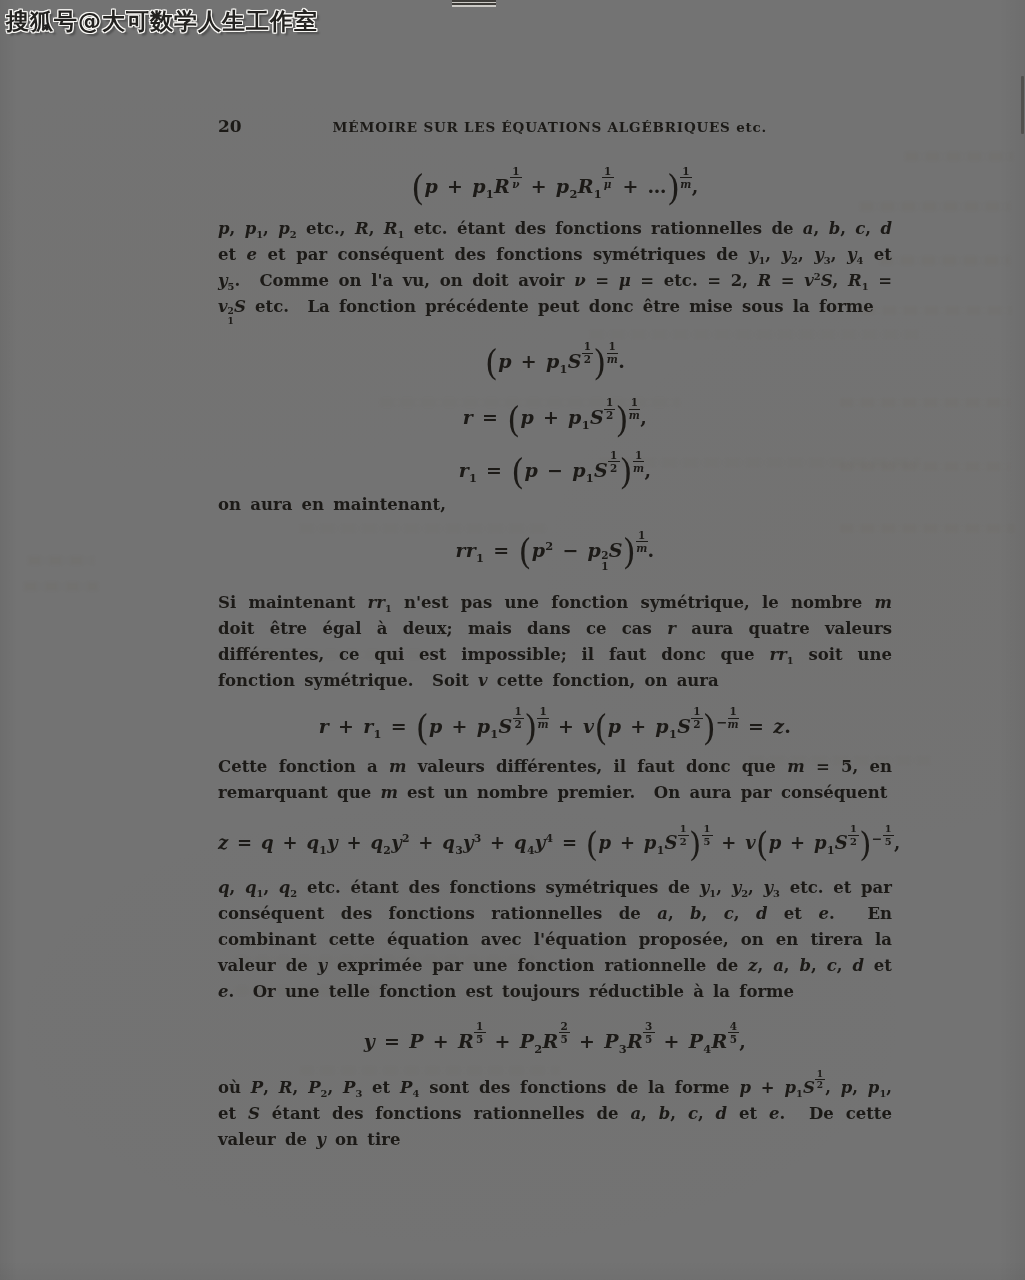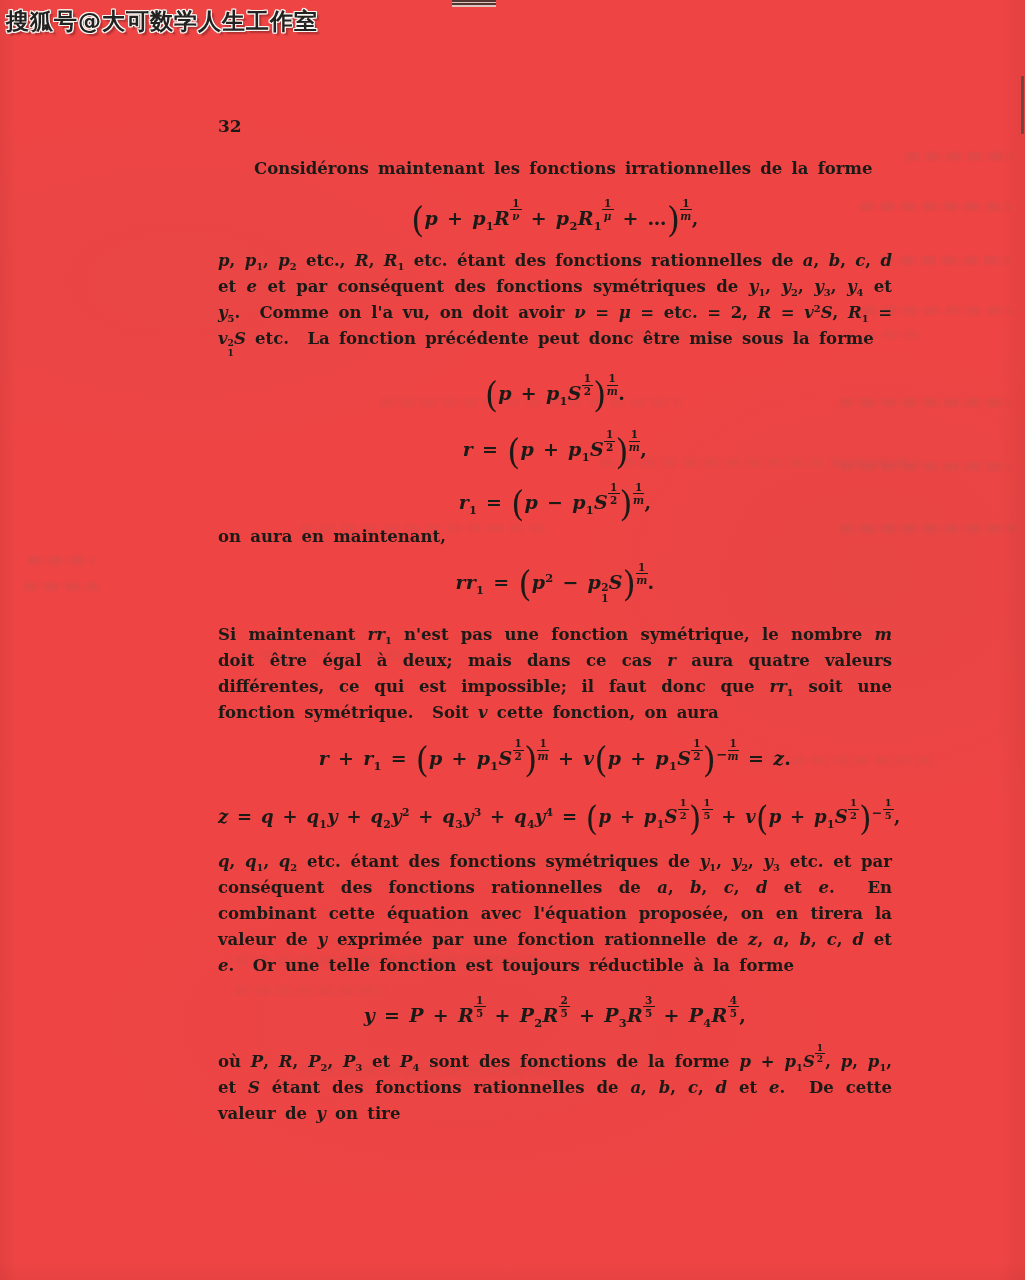--- a/index.html
+++ b/index.html
@@ -1,18 +1,18 @@
 <!DOCTYPE html>
 <html><head>
 <meta charset="utf-8">
 <style>
   html,body{margin:0;padding:0;background:#888;}
   .page{
     position:relative;width:1025px;height:1280px;overflow:hidden;
-    background:#ef4444;
+    background:#737373;
     font-family:"DejaVu Serif","Liberation Serif",serif;
     color:#1c1a17;
   }
   .page::before{
     content:"";position:absolute;inset:0;pointer-events:none;
     background:
       radial-gradient(ellipse 600px 300px at 18% 22%, rgba(120,110,95,0.05), transparent 70%),
       radial-gradient(ellipse 500px 400px at 85% 45%, rgba(110,100,85,0.06), transparent 70%),
       radial-gradient(ellipse 700px 350px at 45% 80%, rgba(100,95,80,0.04), transparent 70%),
       linear-gradient(90deg, rgba(0,0,0,0.05), transparent 18px),
@@ -99,25 +99,25 @@
   <div class="ghost" style="left:24px;top:582px;width:74px;opacity:.5;"></div>
   <div class="ghost" style="left:240px;top:650px;width:190px;opacity:.28;"></div>
   <div class="ghost" style="left:750px;top:756px;width:180px;opacity:.3;"></div>
   <div class="ghost" style="left:235px;top:956px;width:300px;opacity:.26;"></div>
   <div class="ghost" style="left:235px;top:986px;width:150px;opacity:.26;"></div>
   <div class="ghost" style="left:300px;top:1066px;width:260px;opacity:.24;"></div>
 
   <div class="text-block">
 
     <div class="page-header">
-      <span class="page-number">32</span>
+      <span class="page-number">20</span>
+      <span class="running-title">MÉMOIRE SUR LES ÉQUATIONS ALGÉBRIQUES etc.</span>
       <span style="width:34px;"></span>
     </div>
 
-    <p class="body-par indent">Considérons maintenant les fonctions irrationnelles de la forme</p>
 
     <div class="formula f1"><span class="bp">(</span><i>p</i> + <i>p</i><sub>1</sub><i>R</i><span class="sf"><span class="sn">1</span><span class="sd"><i>ν</i></span></span> + <i>p</i><sub>2</sub><i>R</i><sub>1</sub><span class="sf"><span class="sn">1</span><span class="sd"><i>μ</i></span></span> + …<span class="bp">)</span><span class="sf"><span class="sn">1</span><span class="sd"><i>m</i></span></span>,</div>
 
     <p class="body-par"><i>p</i>, <i>p</i><sub>1</sub>, <i>p</i><sub>2</sub> etc., <i>R</i>, <i>R</i><sub>1</sub> etc. étant des fonctions rationnelles de <i>a</i>, <i>b</i>, <i>c</i>, <i>d</i> et <i>e</i> et par conséquent des fonctions symétriques de <i>y</i><sub>1</sub>, <i>y</i><sub>2</sub>, <i>y</i><sub>3</sub>, <i>y</i><sub>4</sub> et <i>y</i><sub>5</sub>.&nbsp; Comme on l'a vu, on doit avoir <i>ν</i> = <i>μ</i> = etc. = 2, <i>R</i> = <i>v</i><sup>2</sup><i>S</i>, <i>R</i><sub>1</sub> = <i>v</i><span class="ss">
           <span>2</span>
           <span>1</span>
         </span><i>S</i> etc.&nbsp; La fonction précédente peut donc être mise sous la forme</p>
 
     <div class="formula f2"><span class="bp">(</span><i>p</i> + <i>p</i><sub>1</sub><i>S</i><span class="sf"><span class="sn">1</span><span class="sd">2</span></span><span class="bp">)</span><span class="sf"><span class="sn">1</span><span class="sd"><i>m</i></span></span>.</div>
 
@@ -129,20 +129,21 @@
 
     <div class="formula f5"><i>rr</i><sub>1</sub> = <span class="bp">(</span><i>p</i><sup>2</sup> − <i>p</i><span class="ss">
           <span>2</span>
           <span>1</span>
         </span><i>S</i><span class="bp">)</span><span class="sf"><span class="sn">1</span><span class="sd"><i>m</i></span></span>.</div>
 
     <p class="body-par">Si maintenant <i>rr</i><sub>1</sub> n'est pas une fonction symétrique, le nombre <i>m</i> doit être égal à deux; mais dans ce cas <i>r</i> aura quatre valeurs différentes, ce qui est impossible; il faut donc que <i>rr</i><sub>1</sub> soit une fonction symétrique.&nbsp; Soit <i>v</i> cette fonction, on aura</p>
 
     <div class="formula f6"><i>r</i> + <i>r</i><sub>1</sub> = <span class="bp">(</span><i>p</i> + <i>p</i><sub>1</sub><i>S</i><span class="sf"><span class="sn">1</span><span class="sd">2</span></span><span class="bp">)</span><span class="sf"><span class="sn">1</span><span class="sd"><i>m</i></span></span> + <i>v</i><span class="bp">(</span><i>p</i> + <i>p</i><sub>1</sub><i>S</i><span class="sf"><span class="sn">1</span><span class="sd">2</span></span><span class="bp">)</span><span class="nexp">−</span><span class="sf"><span class="sn">1</span><span class="sd"><i>m</i></span></span> = <i>z</i>.</div>
 
+    <p class="body-par">Cette fonction a <i>m</i> valeurs différentes, il faut donc que <i>m</i> = 5, en remarquant que <i>m</i> est un nombre premier.&nbsp; On aura par conséquent</p>
 
     <div class="formula f7"><i>z</i> = <i>q</i> + <i>q</i><sub>1</sub><i>y</i> + <i>q</i><sub>2</sub><i>y</i><sup>2</sup> + <i>q</i><sub>3</sub><i>y</i><sup>3</sup> + <i>q</i><sub>4</sub><i>y</i><sup>4</sup> = <span class="bp">(</span><i>p</i> + <i>p</i><sub>1</sub><i>S</i><span class="sf"><span class="sn">1</span><span class="sd">2</span></span><span class="bp">)</span><span class="sf"><span class="sn">1</span><span class="sd">5</span></span> + <i>v</i><span class="bp">(</span><i>p</i> + <i>p</i><sub>1</sub><i>S</i><span class="sf"><span class="sn">1</span><span class="sd">2</span></span><span class="bp">)</span><span class="nexp">−</span><span class="sf"><span class="sn">1</span><span class="sd">5</span></span>,</div>
 
     <p class="body-par"><i>q</i>, <i>q</i><sub>1</sub>, <i>q</i><sub>2</sub> etc. étant des fonctions symétriques de <i>y</i><sub>1</sub>, <i>y</i><sub>2</sub>, <i>y</i><sub>3</sub> etc. et par conséquent des fonctions rationnelles de <i>a</i>, <i>b</i>, <i>c</i>, <i>d</i> et <i>e</i>.&nbsp; En combinant cette équation avec l'équation proposée, on en tirera la valeur de <i>y</i> exprimée par une fonction rationnelle de <i>z</i>, <i>a</i>, <i>b</i>, <i>c</i>, <i>d</i> et <i>e</i>.&nbsp; Or une telle fonction est toujours réductible à la forme</p>
 
     <div class="formula f8"><i>y</i> = <i>P</i> + <i>R</i><span class="sf"><span class="sn">1</span><span class="sd">5</span></span> + <i>P</i><sub>2</sub><i>R</i><span class="sf"><span class="sn">2</span><span class="sd">5</span></span> + <i>P</i><sub>3</sub><i>R</i><span class="sf"><span class="sn">3</span><span class="sd">5</span></span> + <i>P</i><sub>4</sub><i>R</i><span class="sf"><span class="sn">4</span><span class="sd">5</span></span>,</div>
 
     <p class="body-par">où <i>P</i>, <i>R</i>, <i>P</i><sub>2</sub>, <i>P</i><sub>3</sub> et <i>P</i><sub>4</sub> sont des fonctions de la forme <i>p</i> + <i>p</i><sub>1</sub><i>S</i><span class="sf"><span class="sn">1</span><span class="sd">2</span></span>, <i>p</i>, <i>p</i><sub>1</sub>, et <i>S</i> étant des fonctions rationnelles de <i>a</i>, <i>b</i>, <i>c</i>, <i>d</i> et <i>e</i>.&nbsp; De cette valeur de <i>y</i> on tire</p>
 
   </div>

